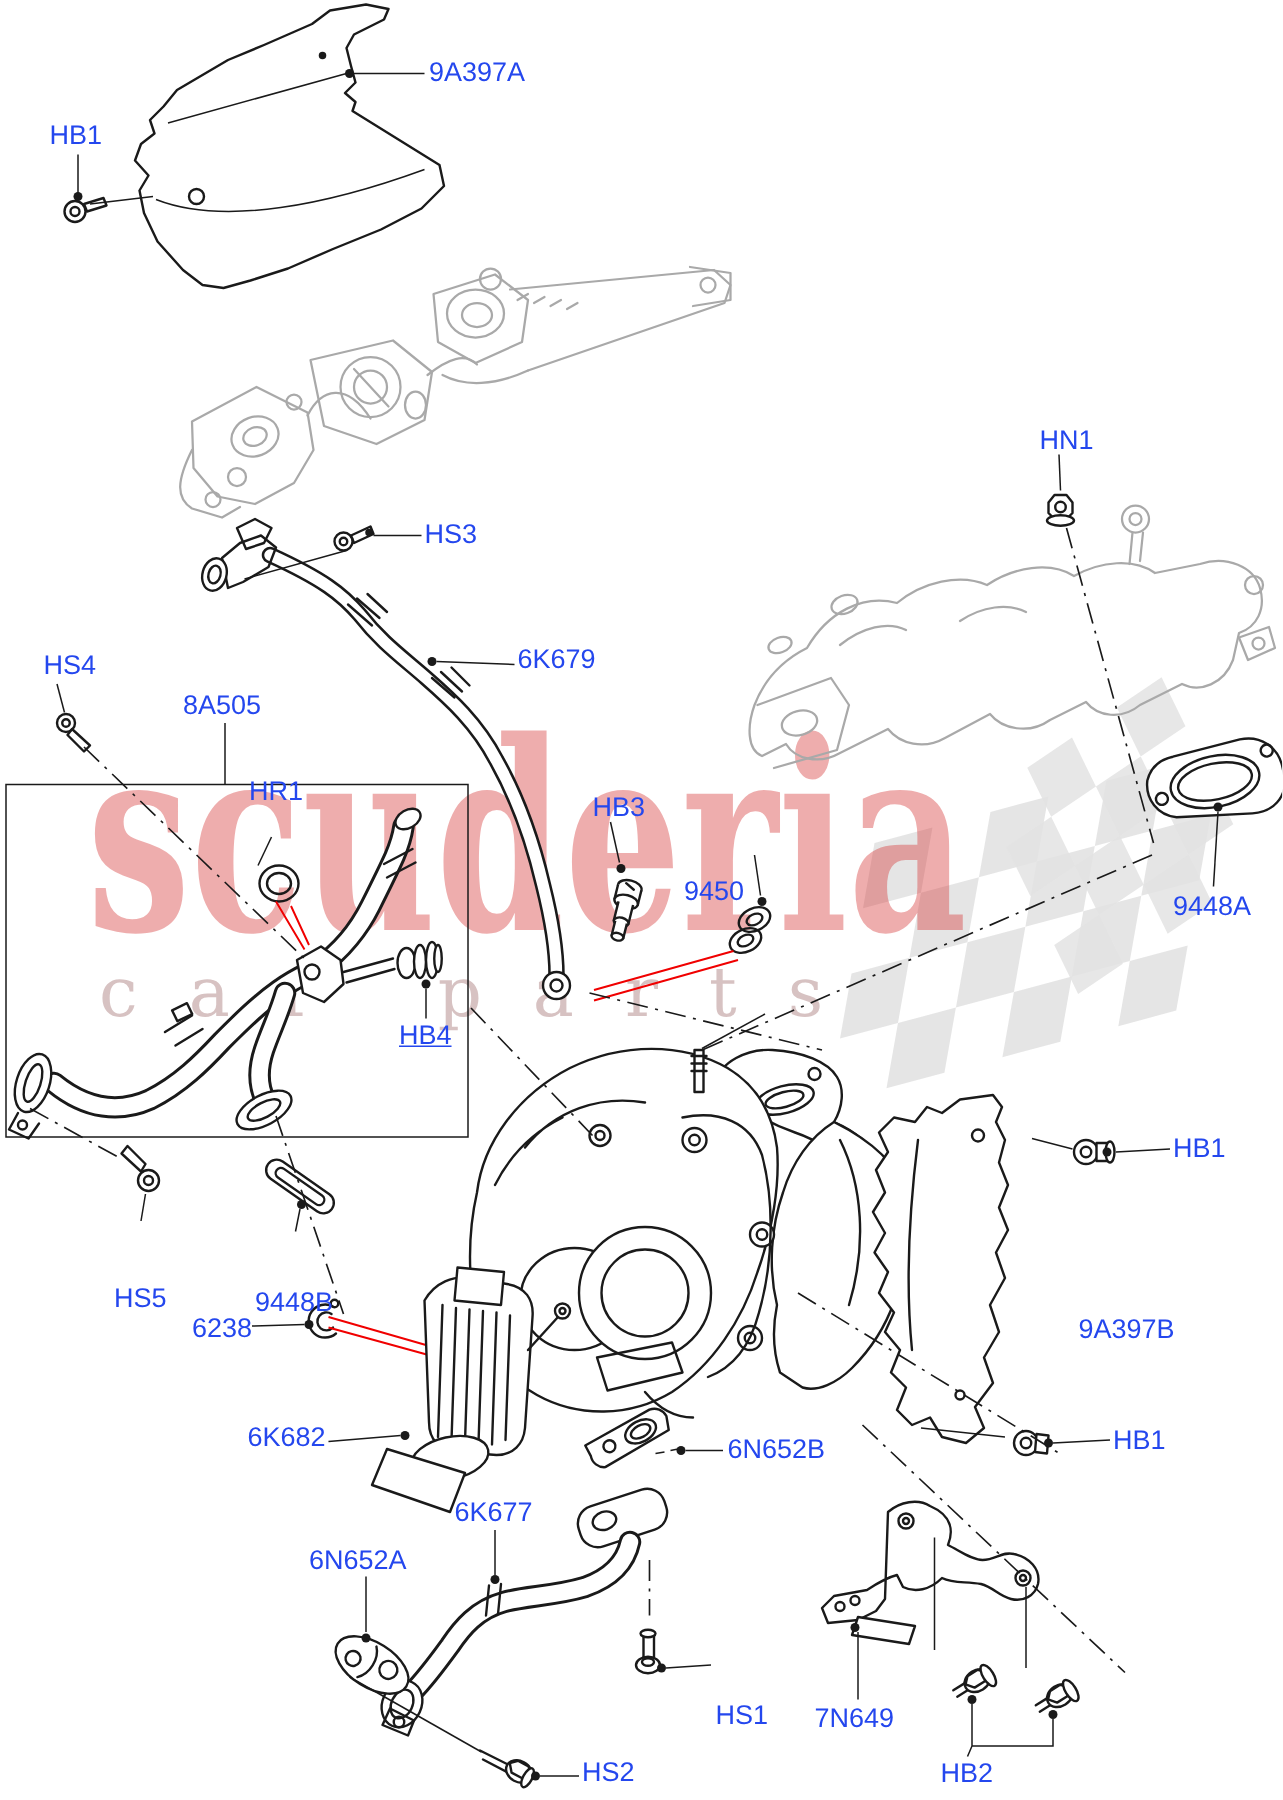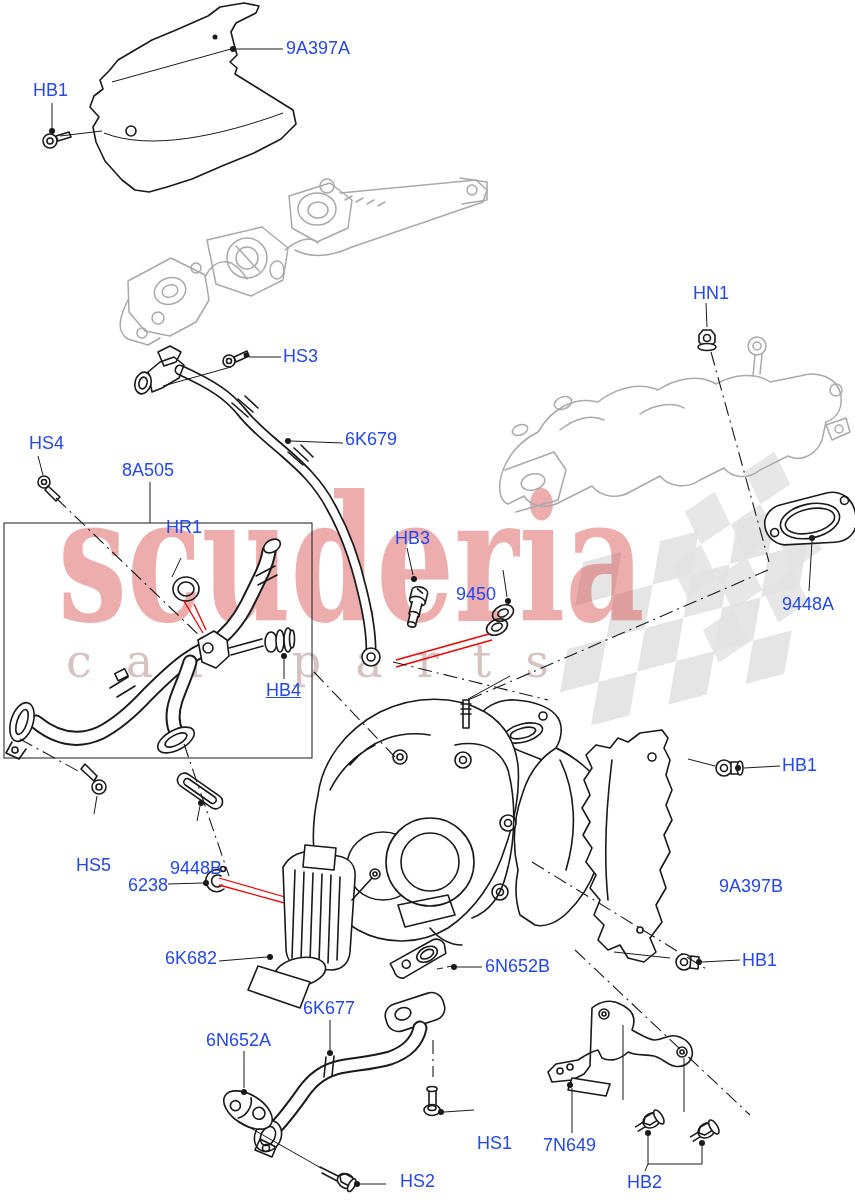--- a/index.html
+++ b/index.html
@@ -463,21 +463,21 @@
       <span class="lbl" style="left: 29px; top: 434px;">HS4</span>
       <span class="lbl" style="left: 122px; top: 461px;">8A505</span>
       <span class="lbl" style="left: 166px; top: 518px;">HR1</span>
       <span class="lbl" style="left: 266px; top: 681px; text-decoration: underline;">HB4</span>
       <span class="lbl" style="left: 76px; top: 816px; margin-top: 40px;">HS5</span>
       <span class="lbl" style="left: 170px; top: 823px; margin-top: 36px;">9448B</span>
       <span class="lbl" style="left: 128px; top: 876px;">6238</span>
       <span class="lbl" style="left: 165px; top: 949px;">6K682</span>
       <span class="lbl" style="left: 303px; top: 999px;">6K677</span>
       <span class="lbl" style="left: 206px; top: 1031px;">6N652A</span>
-      <span class="lbl" style="left: 400px; top: 1172px;">HS2</span>
+      <span class="lbl" style="left: 388px; top: 1172px;">HS2</span>
       <span class="lbl" style="left: 477px; top: 1102px; margin-top: 32px;">HS1</span>
       <span class="lbl" style="left: 543px; top: 1136px;">7N649</span>
       <span class="lbl" style="left: 627px; top: 1173px;">HB2</span>
       <span class="lbl" style="left: 485px; top: 957px;">6N652B</span>
       <span class="lbl" style="left: 782px; top: 756px;">HB1</span>
       <span class="lbl" style="left: 719px; top: 857px; margin-top: 20px;">9A397B</span>
       <span class="lbl" style="left: 742px; top: 951px;">HB1</span>
       <span class="lbl" style="left: 693px; top: 284px;">HN1</span>
       <span class="lbl" style="left: 782px; top: 595px;">9448A</span>
       <span class="lbl" style="left: 395px; top: 529px;">HB3</span>

